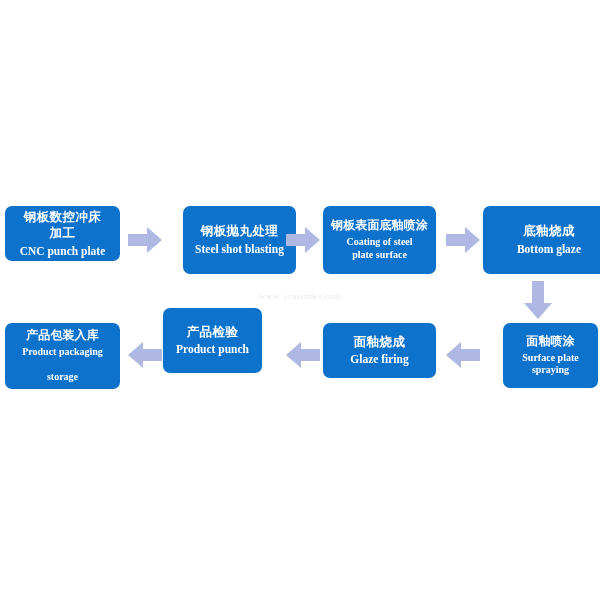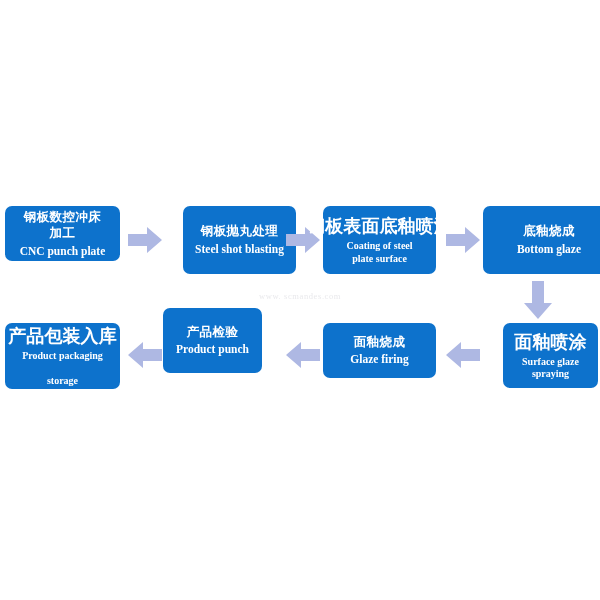--- a/index.html
+++ b/index.html
@@ -42,21 +42,21 @@
     letter-spacing: 0.4px;
     white-space: nowrap;
   }
   .node .en {
     font-family: "Liberation Serif", "DejaVu Serif", serif;
     font-size: 11.5px;
     font-weight: 700;
     line-height: 1.28;
     margin-top: 2px;
   }
-  .node.tight .cn { font-size: 18px; letter-spacing: 0.1px; }
+  .node.tight .cn { font-size: 12px; letter-spacing: 0.1px; }
   .node.tight .en { font-size: 10px; }
 
   
   .arrow {
     position: absolute;
   }
   .arrow svg { display: block; }
 
   
   #watermark {
@@ -153,19 +153,19 @@
   </div>
 
   <div class="arrow" style="left:446px; top:342px;">
     <svg width="34" height="26" viewBox="0 0 34 26">
       <polygon points="34,7 15,7 15,0 0,13 15,26 15,19 34,19" fill="#aeb8e3"></polygon>
     </svg>
   </div>
 
   <div class="node tight" style="left:503px; top:323px; width:95px; height:65px;">
     <div class="cn">面釉喷涂</div>
-    <div class="en">Surface glaze</div>
+    <div class="en">Surface plate</div>
     <div class="en" style="margin-top:0;">spraying</div>
   </div>
 
   <div id="watermark">www. scmandes.com</div>
 
 </div>
 
 </body></html>

